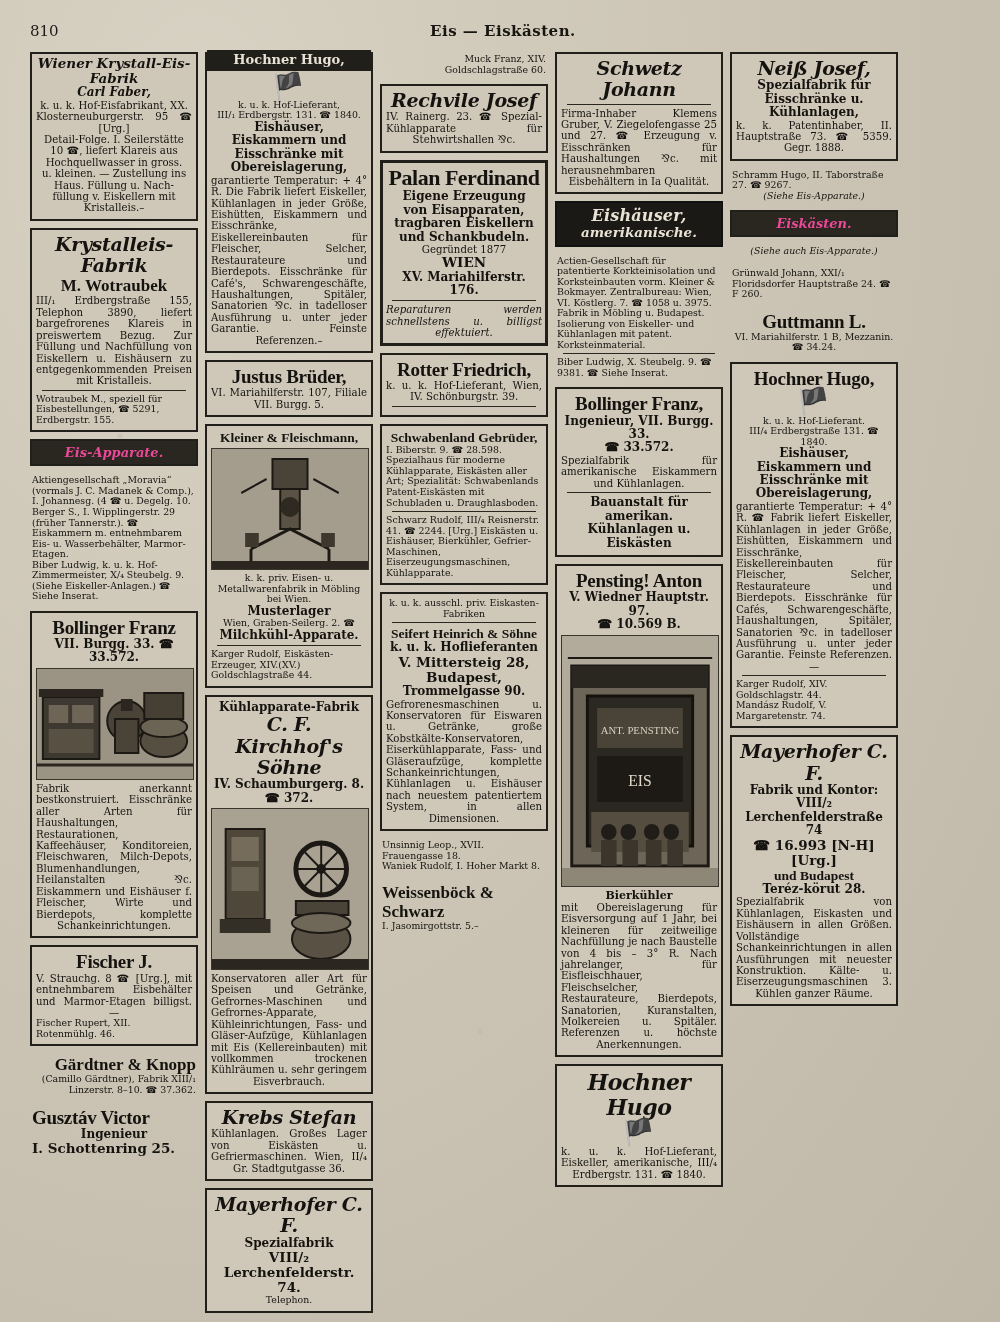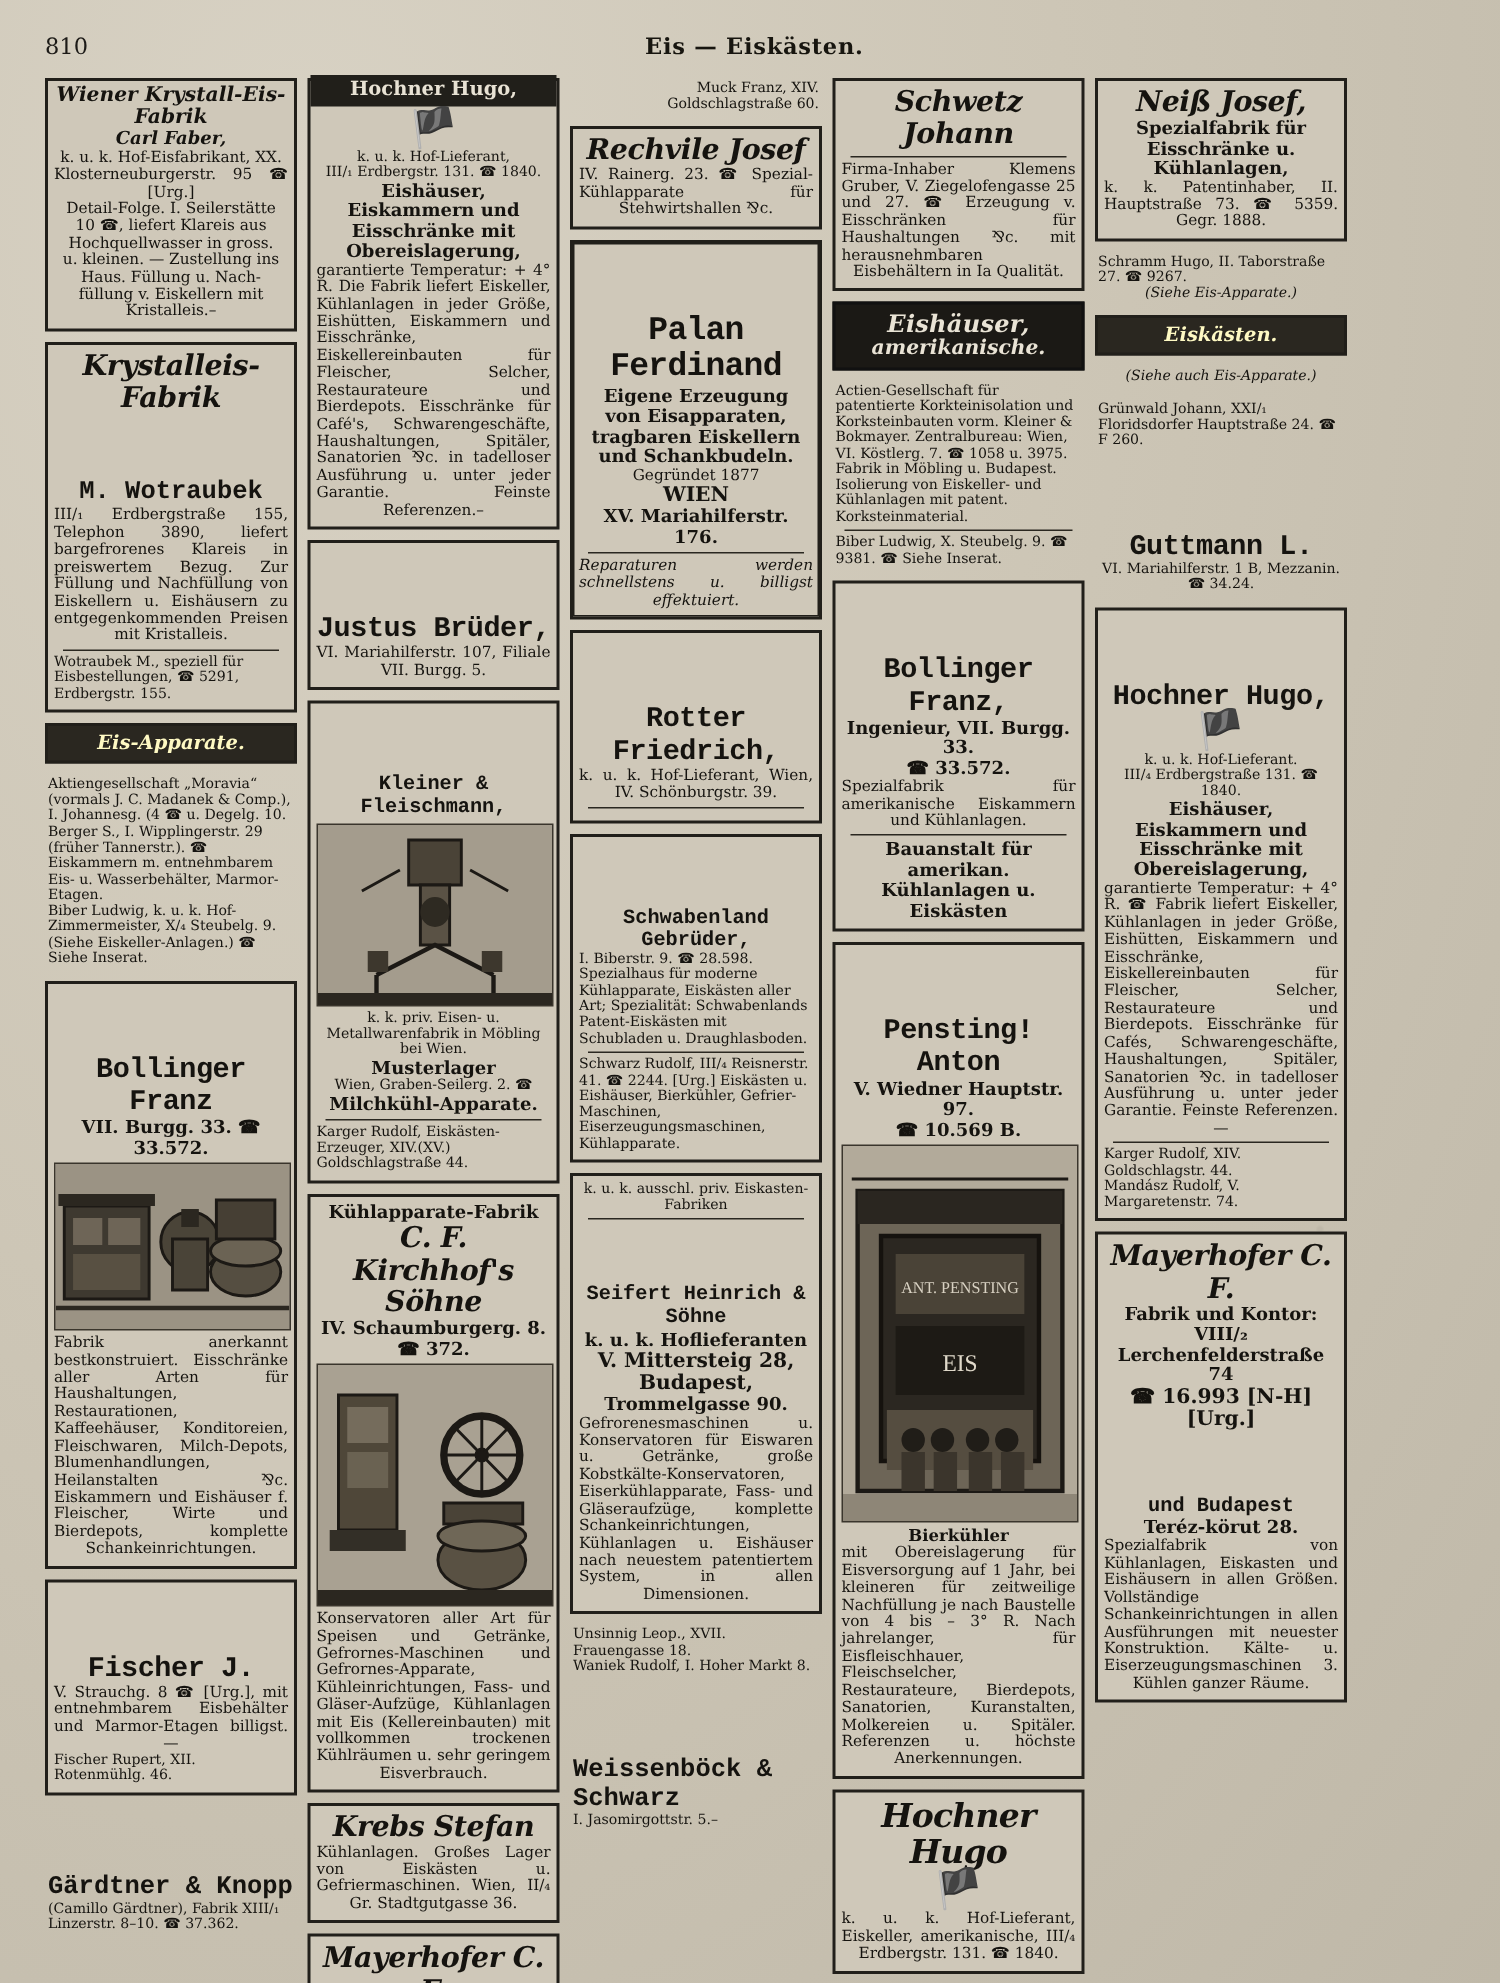--- a/index.html
+++ b/index.html
@@ -58,35 +58,35 @@
   .ad.dbl{box-shadow:0 0 0 1px #211f1a inset;}
   .ad.noborder{border:none;background:transparent;padding:2px;}
   .ad.black{background:#1b1915;color:#e6e0d2;border-color:#111;}
   .ad.black .t1,.ad.black .t2,.ad.black .body{color:#e9e3d5;}
   .t1{font-size:16px;font-weight:bold;letter-spacing:.2px;display:block;}
   .t2{font-size:13.5px;font-weight:bold;display:block;}
   .t3{font-size:12px;font-weight:bold;display:block;}
   .body{font-size:10.2px;text-align:justify;text-align-last:center;display:block;}
   .small{font-size:9.4px;display:block;}
   .script{font-family:"DejaVu Serif",serif;font-style:italic;font-weight:bold;}
-  .blk{font-family:Liberation Mono, monospace;font-weight:bold;margin-top:43px;}
+  .blk{font-family:Liberation Serif, serif;font-weight:bold;}
   .rule{border-top:1px solid #2a2720;margin:3px 6px;}
   .bigname{font-size:19px;font-weight:bold;letter-spacing:-.3px;display:block;}
   .hugename{font-size:22px;font-weight:bold;letter-spacing:-.5px;display:block;}
   .midname{font-size:17px;font-weight:bold;display:block;}
   .eagle{
     font-size:26px;line-height:.9;display:block;margin:1px 0 2px;
     color:#211f1a;
   }
   .hdrband{
     background:#211f1a;color:#e8e2d4;font-weight:bold;font-size:13px;
     padding:3px 2px;display:block;margin:-4px -4px 4px -4px;
   }
   .secthead{
-    border:2px solid #211f1a;background:#2a2720;color:#fef9c3;
+    border:2px solid #211f1a;background:#2a2720;color:#ec4899;
     font-weight:bold;font-size:13px;padding:4px 2px;text-align:center;
     font-style:italic;
   }
   .fig{
     width:100%;height:110px;background:
       linear-gradient(160deg,#b3ab9b 0%,#8e8778 40%,#6d665a 70%,#4e483e 100%);
     border:1px solid #3a352c;margin:3px 0;position:relative;overflow:hidden;
   }
   .fig svg{position:absolute;inset:0;width:100%;height:100%;}
   .ital{font-style:italic;}
@@ -162,21 +162,21 @@
         </div>
         <span class="body">Fabrik anerkannt bestkonstruiert. Eisschränke aller Arten für Haushaltungen, Restaurationen, Kaffeehäuser, Konditoreien, Fleischwaren, Milch-Depots, Blumenhandlungen, Heilanstalten ⅋c. Eiskammern und Eishäuser f. Fleischer, Wirte und Bierdepots, komplette Schankeinrichtungen.</span>
       </div>
 
       <div class="ad">
         <span class="bigname blk">Fischer J.</span>
         <span class="body">V. Strauchg. 8 ☎ [Urg.], mit entnehmbarem Eisbehälter und Marmor-Etagen billigst.—</span>
         <span class="small left">Fischer Rupert, XII. Rotenmühlg. 46.</span>
       </div>
 
-      <div class="ad noborder" style="text-align:left">
+      <div class="ad noborder" style="text-align:right">
         <span class="midname blk">Gärdtner &amp; Knopp</span>
         <span class="small">(Camillo Gärdtner), Fabrik XIII/₁ Linzerstr. 8–10. ☎ 37.362.</span>
       </div>
 
       <div class="ad noborder" style="text-align:left">
         <span class="bigname blk">Gusztáv Victor</span>
         <span class="t3" style="text-align:center;display:block">Ingenieur</span>
         <span class="t2">I. Schottenring 25.</span>
       </div>
 

